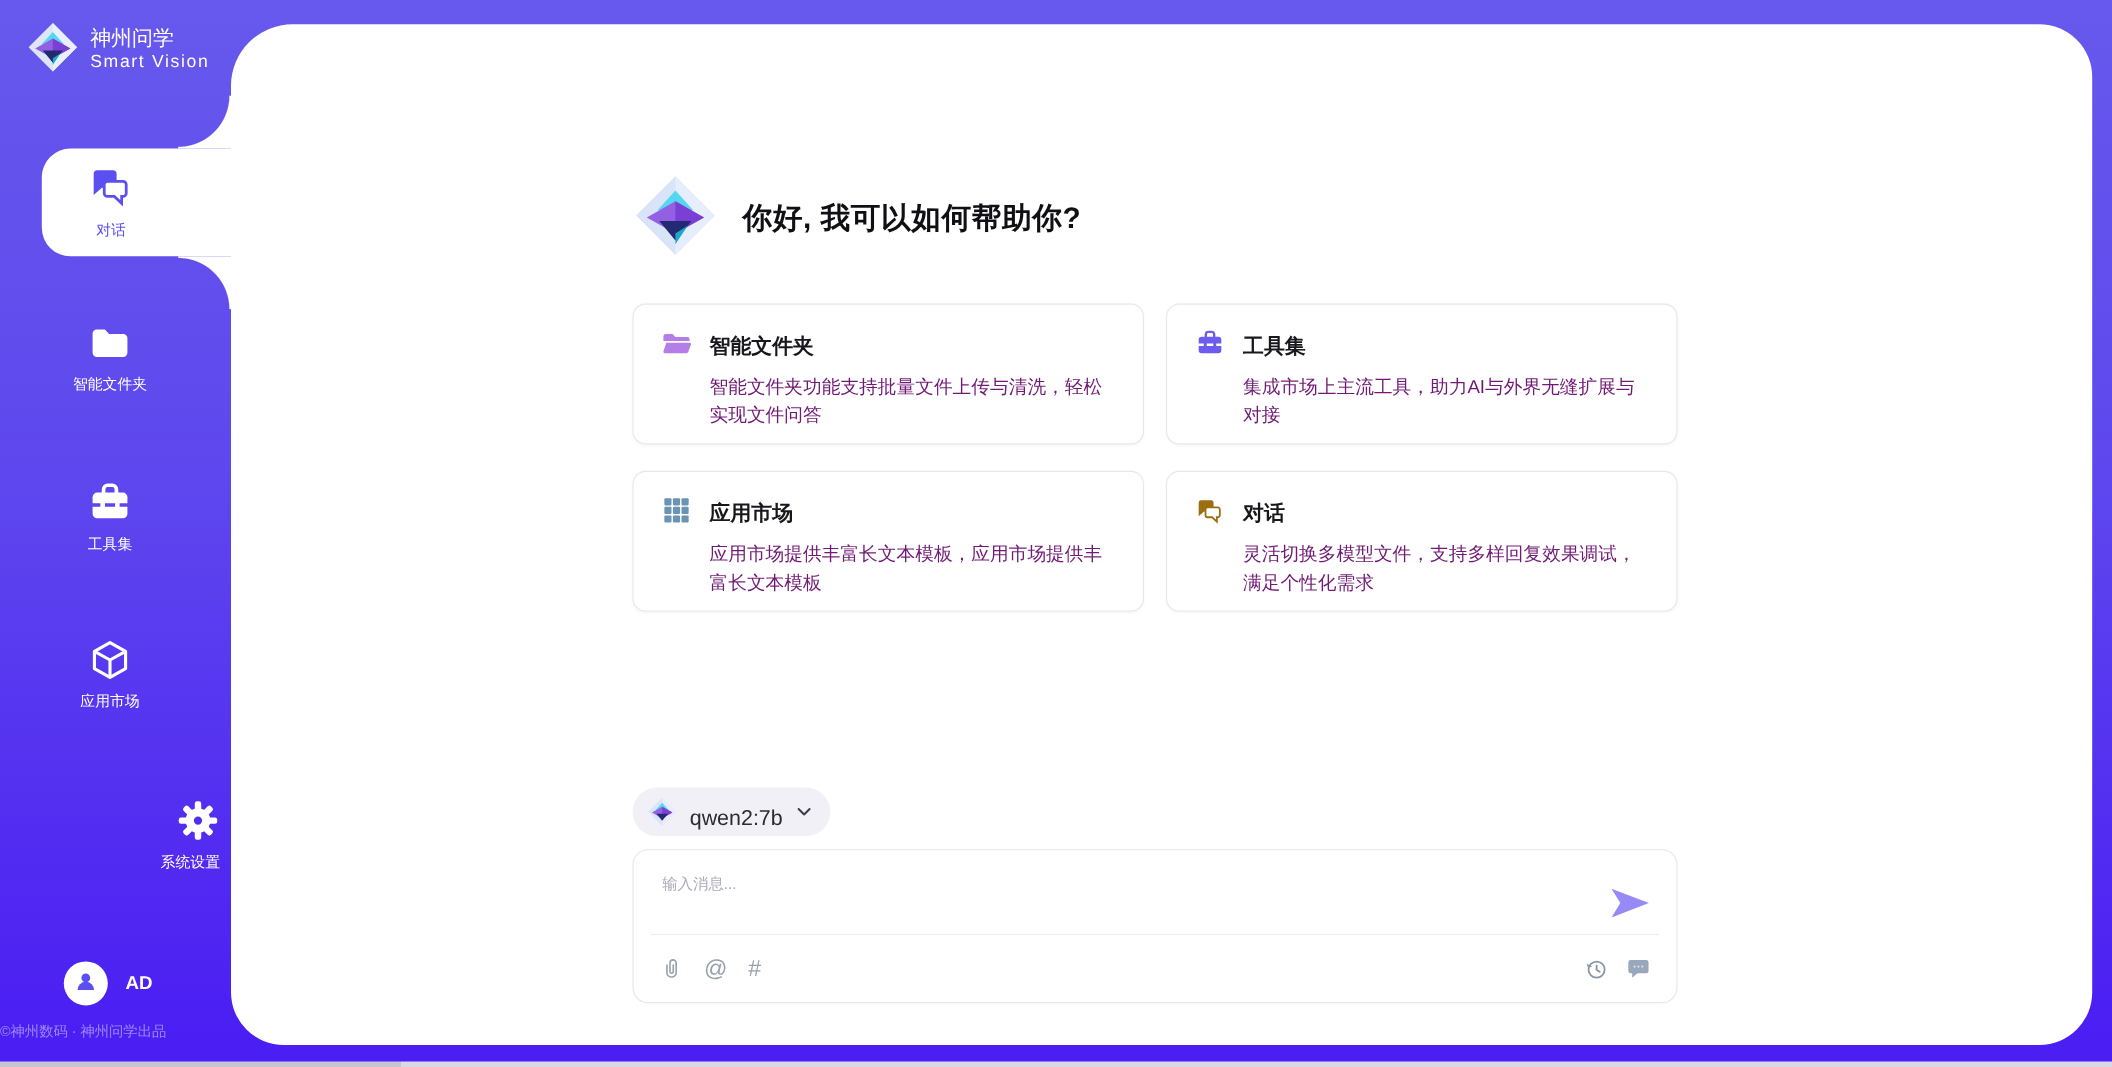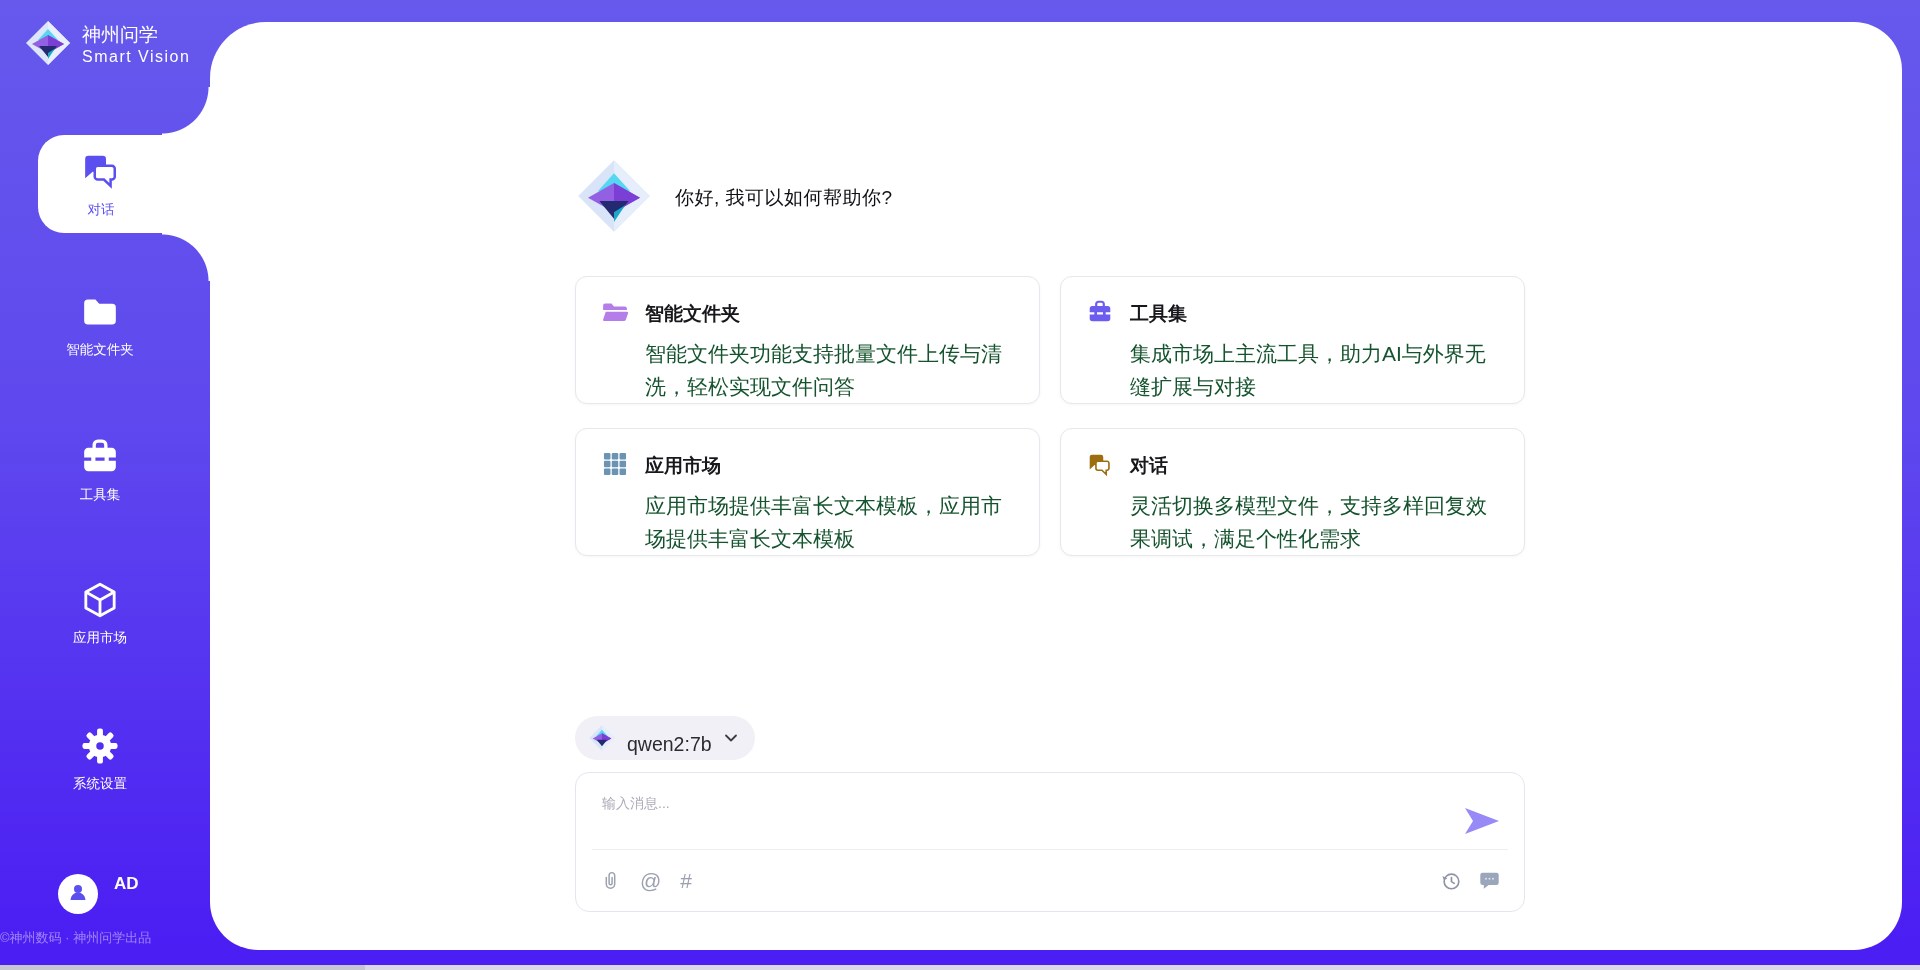--- a/index.html
+++ b/index.html
@@ -19,38 +19,38 @@
   .brand-sub{font-size:16px;color:#fff;letter-spacing:1.5px;margin-top:2px;}
   .tab-active{position:absolute;left:38px;top:135px;width:172px;height:98px;background:#fff;border-radius:26px 0 0 26px;
     display:flex;flex-direction:column;align-items:center;justify-content:center;gap:7px;padding-right:46px;box-sizing:border-box;cursor:pointer;}
   .tab-active .nav-label{color:#5b4ff0;}
   .tab-curve{position:absolute;left:162px;width:48px;height:48px;}
   .tab-curve.top{top:87px;background:radial-gradient(circle 48px at 0 0,rgba(0,0,0,0) 0 46px,#fff 47px);}
   .tab-curve.bottom{top:233px;background:radial-gradient(circle 48px at 0 100%,rgba(0,0,0,0) 0 46px,#fff 47px);}
   .nav-item{position:absolute;left:0;width:200px;display:flex;flex-direction:column;align-items:center;gap:9px;cursor:pointer;}
   .nav-item svg{width:40px;height:40px;display:block;}
   .nav-label{font-size:13.5px;color:#fff;}
-  .nav-folder{top:292px;} .nav-toolbox{top:437px;} .nav-cube{top:580px;} .nav-gear{top:726px;}
-  .user-row{position:absolute;left:58px;top:874px;display:flex;gap:16px;cursor:pointer;}
+  .nav-folder{top:292px;} .nav-toolbox{top:437px;} .nav-cube{top:580px;} .nav-gear{top:726px;align-items:flex-end;}
+  .user-row{position:absolute;left:58px;top:874px;display:flex;align-items:center;gap:16px;cursor:pointer;}
   .avatar{width:40px;height:40px;border-radius:50%;background:#fff;display:flex;align-items:center;justify-content:center;}
   .avatar svg{width:24px;height:24px;}
   .user-name{font-size:17px;font-weight:700;color:#fff;}
   .sidebar-footer{position:absolute;left:0;top:929px;width:200px;color:rgba(255,255,255,.45);font-size:13px;}
   
   .content{position:absolute;left:575px;top:160px;width:950px;}
   .greeting-row{display:flex;align-items:center;gap:22px;height:76px;}
   .greeting-row svg{width:78px;height:78px;}
-  .greeting-title{font-size:19px;font-weight:400;color:#101014;letter-spacing:.5px;margin:0;}
+  .greeting-title{font-size:27px;font-weight:700;color:#101014;letter-spacing:.5px;margin:0;}
   .cards{position:absolute;top:116px;left:0;width:950px;display:grid;grid-template-columns:1fr 1fr;gap:24px 20px;}
   .card{height:128px;box-sizing:border-box;background:#fff;border:1px solid #e7e7ee;border-radius:12px;
     padding:22px 24px 0 25px;box-shadow:0 1px 3px rgba(25,25,60,.04);cursor:pointer;}
   .card-head{display:flex;align-items:center;gap:16px;}
   .card-head svg{width:28px;height:26px;flex:0 0 auto;}
   .card-title{font-size:19px;font-weight:700;color:#17171c;}
-  .card-desc{margin:9px 0 0 44px;font-size:21px;line-height:1.55;color:#14532d;}
+  .card-desc{margin:9px 0 0 44px;font-size:17px;line-height:1.55;color:#701a75;}
   .model-pill{position:absolute;top:556px;left:0;height:44px;padding:0 16px 0 13px;border-radius:22px;background:#f1f0f6;
     display:inline-flex;align-items:center;gap:11px;cursor:pointer;}
   .model-pill .diamond{width:28px;height:28px;}
   .model-name{font-size:19.5px;color:#2a2a30;margin-top:12px;}
   .model-pill .chev{width:16px;height:16px;}
   .composer{position:absolute;top:612px;left:0;width:950px;height:140px;box-sizing:border-box;border:1px solid #e5e5ee;border-radius:14px;background:#fff;}
   .composer textarea{position:absolute;left:24px;top:20px;width:840px;height:46px;border:none;outline:none;resize:none;
     font-size:14px;font-family:inherit;color:#333;background:transparent;}
   .composer textarea::placeholder{color:#abaab8;}
   .send-btn{position:absolute;right:24px;top:31px;width:36px;height:34px;cursor:pointer;background:none;border:none;padding:0;}

